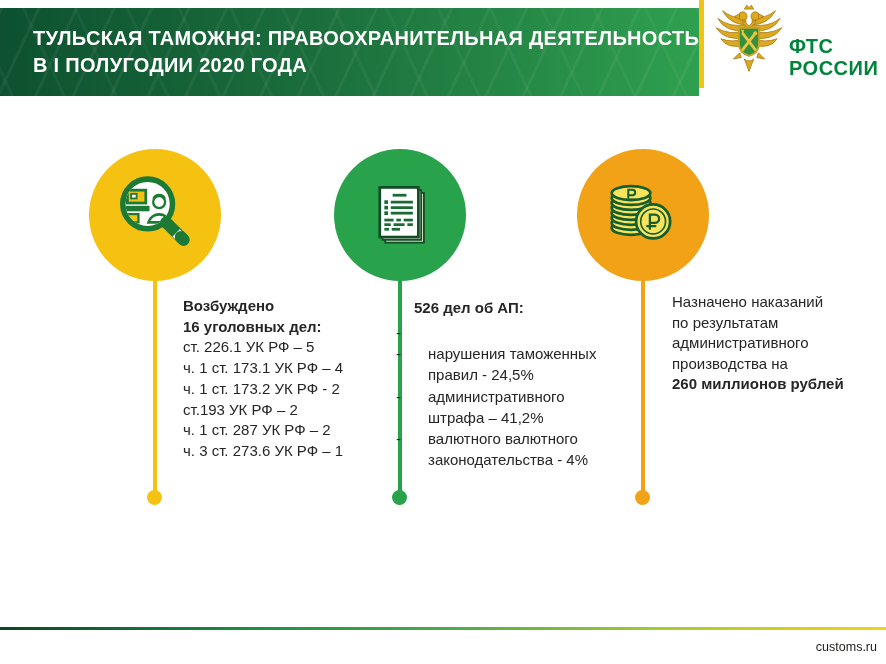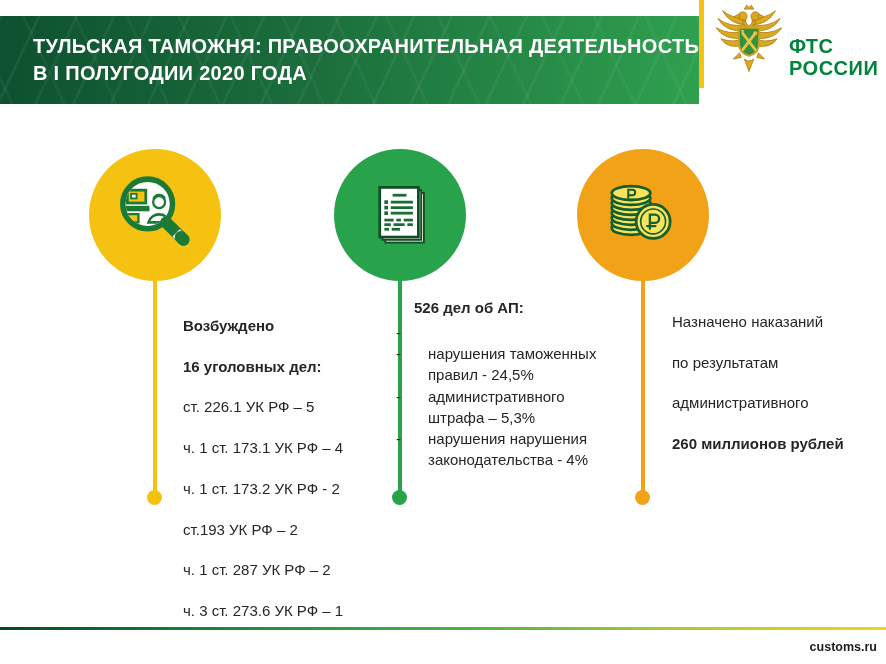--- a/index.html
+++ b/index.html
@@ -2,21 +2,21 @@
 <html style="--header-dark: #0D5130; --header-light: #2FA04F; --brand-green: #00843C; --accent-yellow: #F5C211; --circle-green: #29A24C; --circle-orange: #F2A217; --footer-yellow: #F2D412; --text-dark: #262626;"><head>
 <meta charset="utf-8">
 <style>
   html,body{margin:0;padding:0;background:#fff;}
   .slide{
     position:relative;width:886px;height:664px;background:#fff;overflow:hidden;
     font-family:"Liberation Sans","DejaVu Sans",sans-serif;color:var(--text-dark,#262626);
   }
   
   .header{
-    position:absolute;left:0;top:16px;width:699px;height:88px;
+    position:absolute;left:0;top:8px;width:699px;height:88px;
     background:linear-gradient(90deg,var(--header-dark,#0D5130) 0%,#1B6E3C 45%,var(--header-light,#2FA04F) 100%);
   }
   .header::before{
     content:"";position:absolute;inset:0;
     background:
       repeating-linear-gradient(115deg,rgba(255,255,255,0.05) 0 3px,transparent 3px 34px),
       repeating-linear-gradient(-115deg,rgba(255,255,255,0.04) 0 3px,transparent 3px 47px);
   }
   .header-title{
     position:absolute;left:33px;top:17px;color:#fff;font-size:20px;font-weight:600;
@@ -38,34 +38,34 @@
   .vline{position:absolute;top:280px;width:4px;height:217px;}
   .vline.l1{left:153px;background:var(--accent-yellow,#F5C211);}
   .vline.l2{left:398px;background:var(--circle-green,#29A24C);}
   .vline.l3{left:641px;background:var(--circle-orange,#F2A217);}
   .dot{position:absolute;top:490px;width:15px;height:15px;border-radius:50%;}
   .dot.d1{left:147px;background:var(--accent-yellow,#F5C211);}
   .dot.d2{left:392px;background:var(--circle-green,#29A24C);}
   .dot.d3{left:635px;background:var(--circle-orange,#F2A217);}
   
   .col{position:absolute;font-size:15px;}
-  .col .t{white-space:nowrap;margin-top:20px;}
+  .col .t{white-space:nowrap;}
   .bold{font-weight:bold;}
   .col1{left:183px;top:296px;width:220px;line-height:20.7px;}
   .col2-head{position:absolute;left:414px;top:299px;font-size:15px;font-weight:bold;white-space:nowrap;}
   .col2-list{position:absolute;left:396px;top:322px;width:250px;font-size:15px;line-height:21.2px;}
   .col2-item{display:flex;}
   .col2-item .dash{width:32px;flex:0 0 32px;}
   .col3{left:672px;top:292px;width:210px;line-height:20.5px;}
   
   .footer-line{
     position:absolute;left:0;top:627px;width:886px;height:3px;
     background:linear-gradient(90deg,#074925 0%,#1E8C45 28%,#4FAE47 52%,#A4C934 74%,var(--footer-yellow,#F2D412) 100%);
   }
-  .footer-site{position:absolute;right:9px;top:640px;font-size:12.5px;font-weight:bold;color:#1D1D1B;}
+  .footer-site{position:absolute;right:9px;top:640px;font-size:12.5px;font-weight:normal;color:#1D1D1B;}
 </style>
 </head>
 <body>
 
 <div class="slide">
 
   <div class="header">
     <div class="header-title">
       <div>ТУЛЬСКАЯ ТАМОЖНЯ: ПРАВООХРАНИТЕЛЬНАЯ ДЕЯТЕЛЬНОСТЬ</div>
       <div>В I ПОЛУГОДИИ 2020 ГОДА</div>
@@ -200,35 +200,36 @@
       <span class="dash">-</span>
       <div>
         <div class="t">нарушения таможенных</div>
         <div class="t">правил - 24,5%</div>
       </div>
     </div>
     <div class="col2-item">
       <span class="dash">-</span>
       <div>
         <div class="t">административного</div>
-        <div class="t">штрафа – 5,3%</div>
+        <div class="t">штрафа – 41,2%</div>
       </div>
     </div>
     <div class="col2-item">
       <span class="dash">-</span>
       <div>
-        <div class="t">нарушения нарушения</div>
+        <div class="t">валютного валютного</div>
         <div class="t">законодательства  - 4%</div>
       </div>
     </div>
   </div>
 
   <div class="col col3">
     <div class="t">Назначено наказаний</div>
     <div class="t">по результатам</div>
     <div class="t">административного</div>
+    <div class="t">производства на</div>
     <div class="t bold">260 миллионов рублей</div>
   </div>
 
   <div class="footer-line"></div>
   <div class="footer-site">customs.ru</div>
 
 </div>
 
 </body></html>

